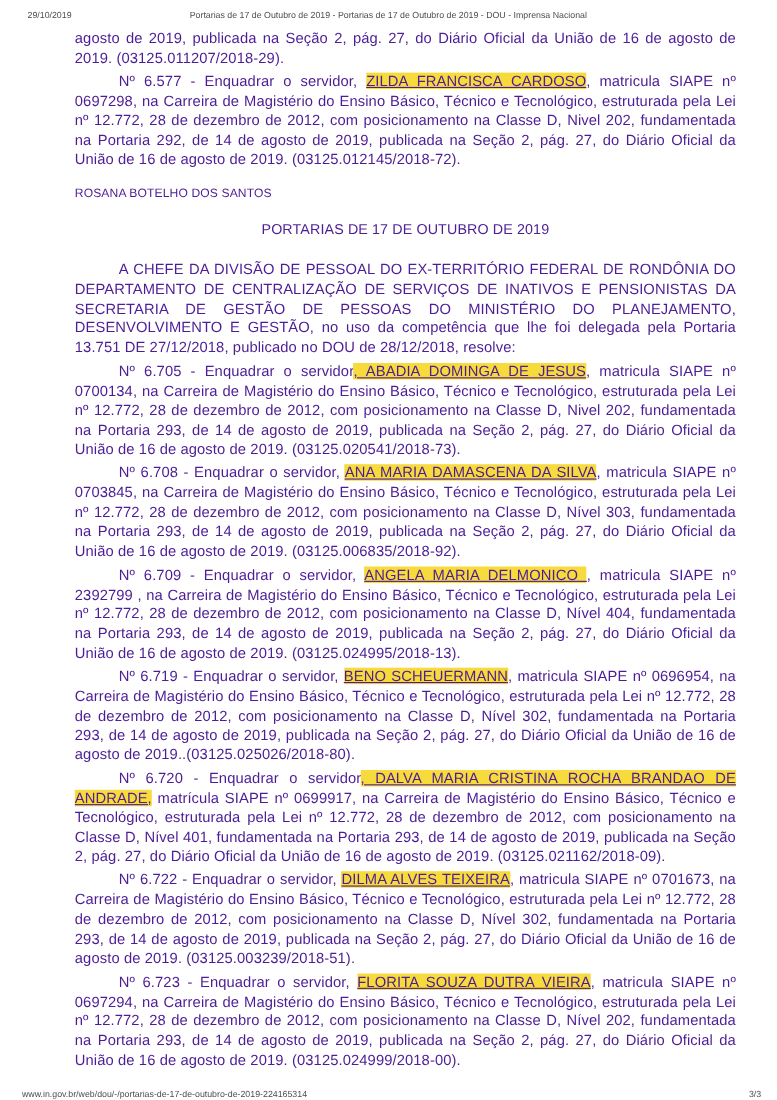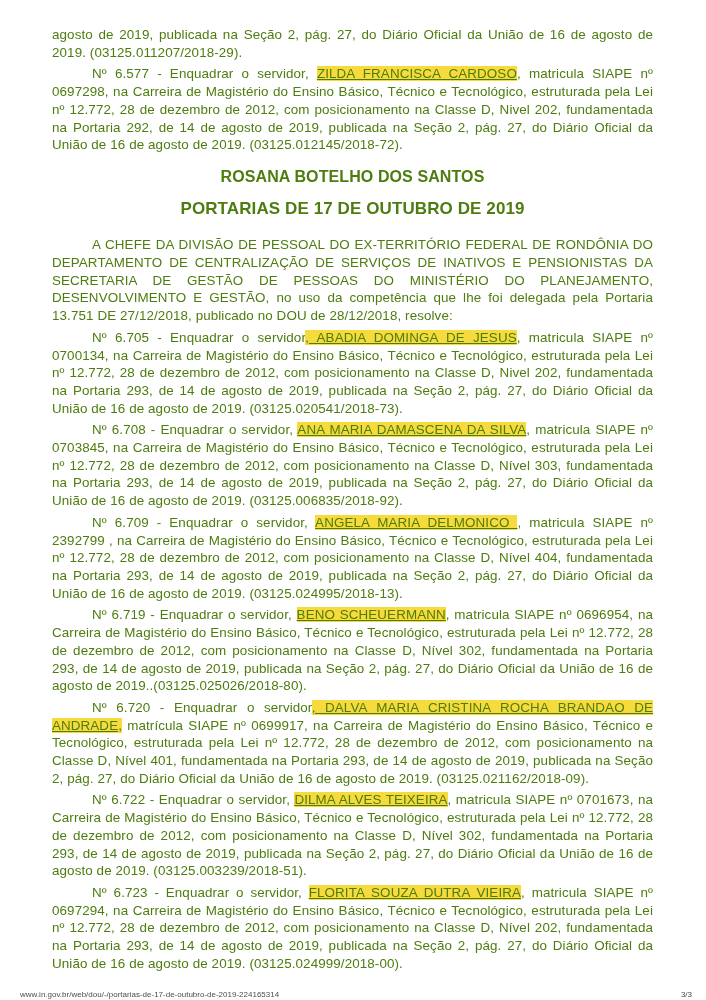--- a/index.html
+++ b/index.html
@@ -34,50 +34,49 @@
   }
   .header-title {
     text-align: center;
     width: 100%;
     white-space: nowrap;
     overflow: hidden;
   }
   .content {
     position: absolute;
     top: 26px;
-    left: 52px;
+    left: 68px;
     width: 601px;
     font-size: 13.4px;
     line-height: 17.7px;
     letter-spacing: 0.1px;
-    color: #4d7c0f;
+    color: #4c1d95;
     text-align: justify;
   }
   .content p.block {
     margin: 0 0 4px 0;
   }
   .content p.block.indent {
     text-indent: 40px;
   }
   .hl {
     background: #f7db3d;
     text-decoration: underline;
   }
   .sig-heading {
-    text-align: center;
-    font-weight: bold;
-    font-size: 16px;
+    font-weight: normal;
+    font-size: 11px;
     line-height: 17.7px;
     margin: 14px 0 0 0;
     text-indent: 0;
   }
   .section-heading {
     text-align: center;
-    font-weight: bold;
-    font-size: 17px;
+    font-weight: normal;
+    font-size: 13px;
     line-height: 17.7px;
     margin: 14px 0 19px 0;
     text-indent: 0;
   }
   .page-footer {
     position: absolute;
     top: 990px;
     left: 0;
     right: 0;
     height: 12px;
@@ -95,20 +94,24 @@
     right: 14px;
     top: 0;
     white-space: nowrap;
   }
 </style>
 </head>
 <body>
 
 <div class="page">
 
+  <div class="page-header">
+    <span class="header-date">29/10/2019</span>
+    <div class="header-title">Portarias de 17 de Outubro de 2019 - Portarias de 17 de Outubro de 2019 - DOU - Imprensa Nacional</div>
+  </div>
 
   <div class="content" id="doc-content">
       <p class="block"><span>agosto de 2019, publicada na Seção 2, pág. 27, do Diário Oficial da União de 16 de agosto de 2019. (03125.011207/2018-29).</span></p>
       <p class="block indent"><span>Nº 6.577 - Enquadrar o servidor, </span><span class="hl">ZILDA FRANCISCA CARDOSO</span><span>, matricula SIAPE nº 0697298, na Carreira de Magistério do Ensino Básico, Técnico e Tecnológico, estruturada pela Lei nº 12.772, 28 de dezembro de 2012, com posicionamento na Classe D, Nivel 202, fundamentada na Portaria 292, de 14 de agosto de 2019, publicada na Seção 2, pág. 27, do Diário Oficial da União de 16 de agosto de 2019. (03125.012145/2018-72).</span></p>
       <div class="sig-heading">ROSANA BOTELHO DOS SANTOS</div>
       <div class="section-heading">PORTARIAS DE 17 DE OUTUBRO DE 2019</div>
       <p class="block indent"><span>A CHEFE DA DIVISÃO DE PESSOAL DO EX-TERRITÓRIO FEDERAL DE RONDÔNIA DO DEPARTAMENTO DE CENTRALIZAÇÃO DE SERVIÇOS DE INATIVOS E PENSIONISTAS DA SECRETARIA DE GESTÃO DE PESSOAS DO MINISTÉRIO DO PLANEJAMENTO, DESENVOLVIMENTO E GESTÃO, no uso da competência que lhe foi delegada pela Portaria 13.751 DE 27/12/2018, publicado no DOU de 28/12/2018, resolve:</span></p>
       <p class="block indent"><span>Nº 6.705 - Enquadrar o servidor</span><span class="hl">, ABADIA DOMINGA DE JESUS</span><span>, matricula SIAPE nº 0700134, na Carreira de Magistério do Ensino Básico, Técnico e Tecnológico, estruturada pela Lei nº 12.772, 28 de dezembro de 2012, com posicionamento na Classe D, Nivel 202, fundamentada na Portaria 293, de 14 de agosto de 2019, publicada na Seção 2, pág. 27, do Diário Oficial da União de 16 de agosto de 2019. (03125.020541/2018-73).</span></p>
       <p class="block indent"><span>Nº 6.708 - Enquadrar o servidor, </span><span class="hl">ANA MARIA DAMASCENA DA SILVA</span><span>, matricula SIAPE nº 0703845, na Carreira de Magistério do Ensino Básico, Técnico e Tecnológico, estruturada pela Lei nº 12.772, 28 de dezembro de 2012, com posicionamento na Classe D, Nível 303, fundamentada na Portaria 293, de 14 de agosto de 2019, publicada na Seção 2, pág. 27, do Diário Oficial da União de 16 de agosto de 2019. (03125.006835/2018-92).</span></p>
       <p class="block indent"><span>Nº 6.709 - Enquadrar o servidor, </span><span class="hl">ANGELA MARIA DELMONICO </span><span> , matricula SIAPE nº 2392799 , na Carreira de Magistério do Ensino Básico, Técnico e Tecnológico, estruturada pela Lei nº 12.772, 28 de dezembro de 2012, com posicionamento na Classe D, Nível 404, fundamentada na Portaria 293, de 14 de agosto de 2019, publicada na Seção 2, pág. 27, do Diário Oficial da União de 16 de agosto de 2019. (03125.024995/2018-13).</span></p>

